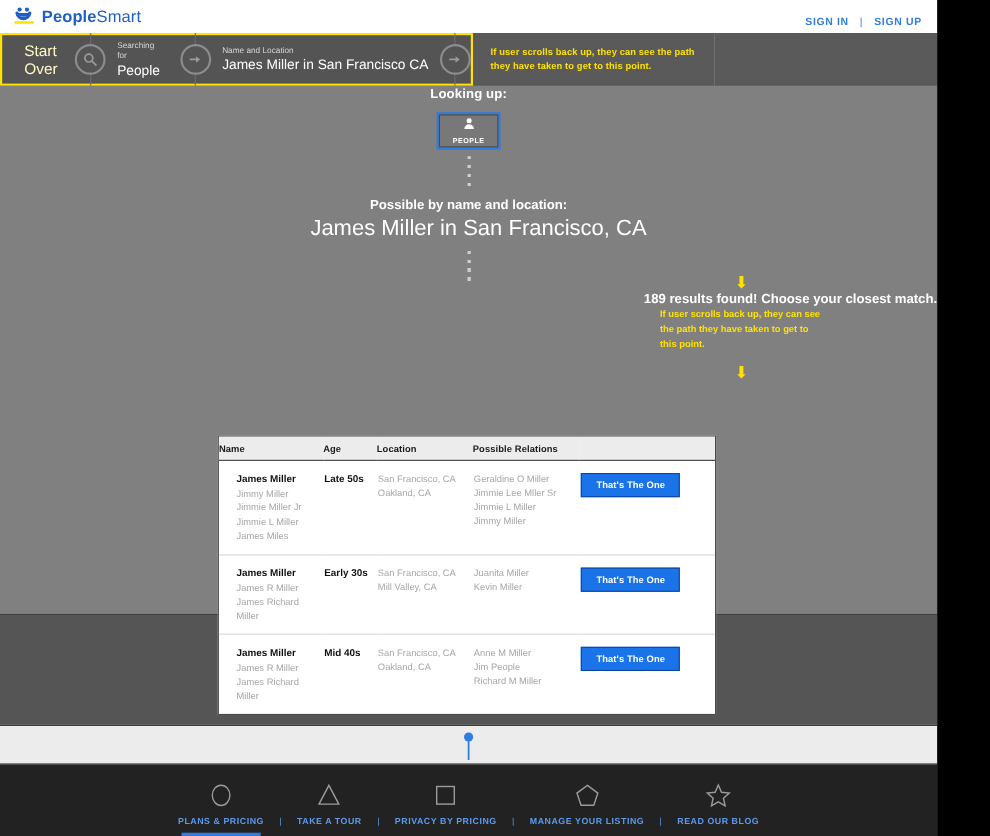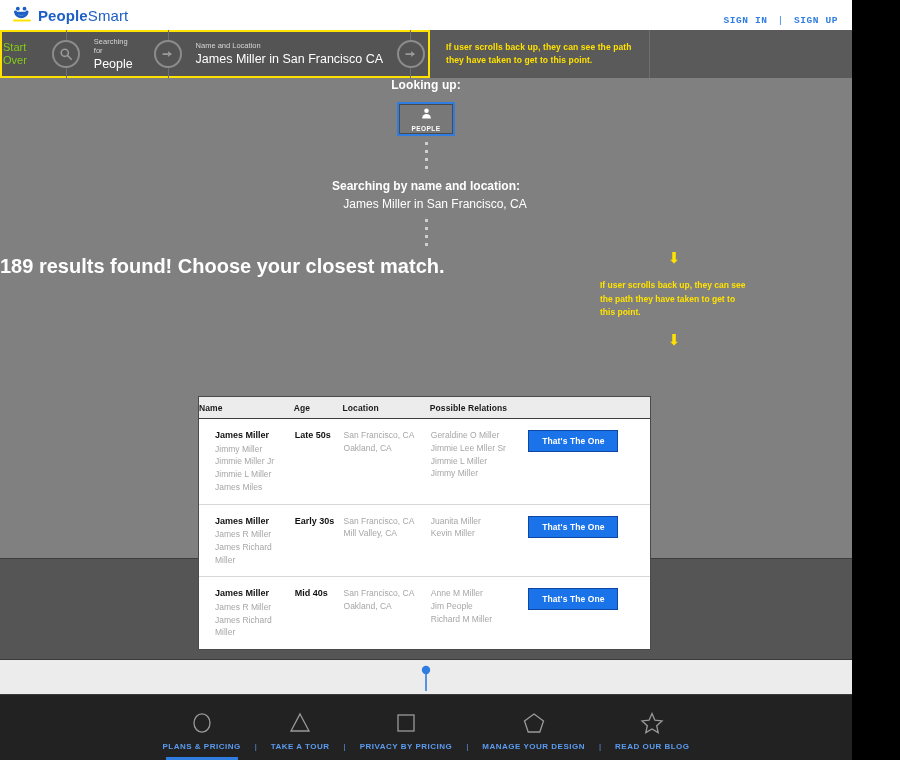--- a/index.html
+++ b/index.html
@@ -39,21 +39,21 @@
     color: #1d5fc4;
     letter-spacing: .1px;
     line-height: 1;
   }
   .logo-text .lt-light { font-weight: normal; }
   .auth {
     position: absolute;
     right: 14px; top: 0; height: 40px;
     display: flex; align-items: center; gap: 10px;
     font-size: 9.5px; letter-spacing: .6px;
-    color: #2f7de1; font-weight: bold; font-family: Liberation Mono, monospace;
+    color: #2f7de1; font-weight: bold;
   }
   .auth a { color: #2f7de1; text-decoration: none; cursor: pointer; }
   .auth .sep { color: #2f7de1; font-weight: normal; }
 
   
   .pathbar {
     position: relative;
     height: 48px;
     background: #5a5a5a;
     display: flex;
@@ -81,24 +81,24 @@
     line-height: 1.3;
     margin-bottom: 1px;
   }
   .step-title {
     font-size: 12.5px;
     color: #ffffff;
     line-height: 1.15;
     white-space: nowrap;
   }
   .start-over {
-    font-size: 11px;
-    color: #84cc16;
+    font-size: 14px;
+    color: #fef9c3;
     line-height: 1.15;
-    margin-left: 1px;
+    margin-left: 20px;
     width: 46px;
   }
   .connector {
     position: relative;
     width: 44px; height: 48px;
     display: flex; align-items: center; justify-content: center;
   }
   .connector .vline {
     position: absolute;
     left: 50%; top: 0; bottom: 0;
@@ -176,35 +176,35 @@
   .search-by {
     text-align: center;
     color: #ffffff;
     font-size: 12px;
     font-weight: bold;
     margin-top: 7px;
   }
   .search-query {
     text-align: center;
     color: #ffffff;
-    font-size: 12px;
+    font-size: 20px;
     margin-top: 4px;
     font-weight: normal;
     padding-left: 18px;
   }
   .dots2 {
     width: 3px;
     margin: 8px auto 0;
     height: 28px;
     background-image: repeating-linear-gradient(to bottom, #cfcfcf 0 3px, transparent 3px 8px);
   }
   .results-head {
-    text-align: left;
+    text-align: right;
     color: #ffffff;
-    font-size: 20px;
+    font-size: 12px;
     font-weight: bold;
     margin-top: 8px;
   }
 
   
   .side-note {
     position: absolute;
     left: 598px; top: 172px;
     width: 152px;
     text-align: center;
@@ -444,21 +444,21 @@
             <circle cx="8" cy="4.6" r="2.8" fill="#ffffff"></circle>
             <path d="M2.6 14 a5.4 5.4 0 0 1 10.8 0 Z" fill="#ffffff"></path>
           </svg>
         </span>
         <span class="lbl">PEOPLE</span>
       </div>
     </div>
 
     <div class="dots"></div>
 
-    <div class="search-by">Searching by name and location:</div>
+    <div class="search-by">Possible by name and location:</div>
     <div class="search-query">James Miller in San Francisco, CA</div>
 
     <div class="dots2"></div>
 
     <div class="results-head">189 results found! Choose your closest match.</div>
 
     <div class="side-note">
       <div class="arrow">⬇</div>
       <div class="txt">If user scrolls back up, they can see the path they have taken to get to this point.</div>
       <div class="arrow">⬇</div>
@@ -591,21 +591,21 @@
         </span>
         <span class="nav-label">PRIVACY BY PRICING</span>
       </div>
       <span class="nav-divider">|</span>
       <div class="nav-item">
         <span class="nav-icon">
           <svg width="24" height="24" viewBox="0 0 24 24">
             <path d="M12 3 L21.5 10 L17.8 21 H6.2 L2.5 10 Z" fill="none" stroke="#9a9a9a" stroke-width="1.3"></path>
           </svg>
         </span>
-        <span class="nav-label">MANAGE YOUR DESIGN</span>
+        <span class="nav-label">MANAGE YOUR LISTING</span>
       </div>
       <span class="nav-divider">|</span>
       <div class="nav-item">
         <span class="nav-icon">
           <svg width="24" height="24" viewBox="0 0 24 24">
             <path d="M12 2.6 L14.9 9.2 L22 9.9 L16.7 14.7 L18.2 21.6 L12 18 L5.8 21.6 L7.3 14.7 L2 9.9 L9.1 9.2 Z" fill="none" stroke="#9a9a9a" stroke-width="1.3"></path>
           </svg>
         </span>
         <span class="nav-label">READ OUR BLOG</span>
       </div>

